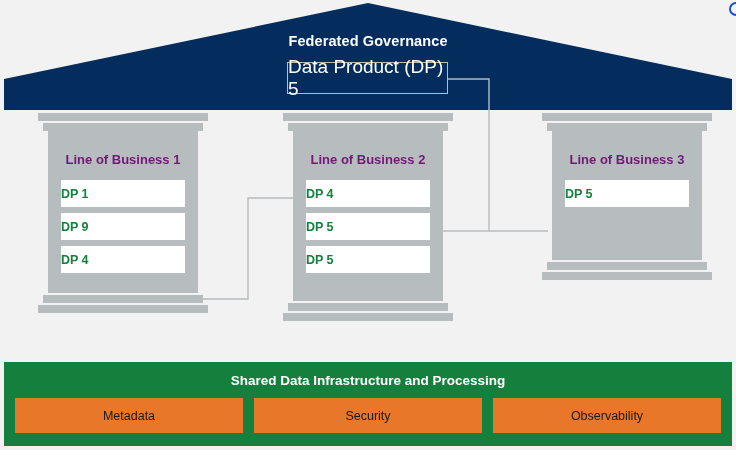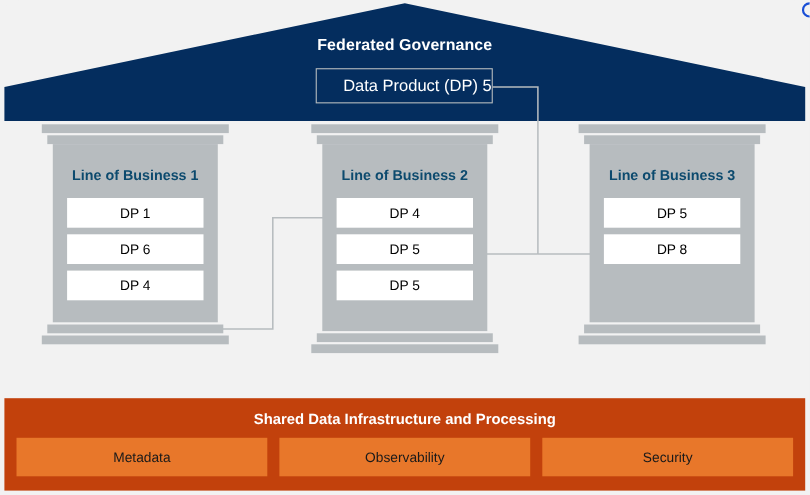--- a/index.html
+++ b/index.html
@@ -57,23 +57,23 @@
     position: absolute;
     left: 287px;
     top: 62px;
     width: 161px;
     height: 32px;
     background: #042d5e;
     border: 1.6px solid #b7bcbf;
     box-sizing: border-box;
     display: flex;
     align-items: center;
-    justify-content: flex-end;
+    justify-content: center;
     color: #ffffff;
-    font-size: 15px;
+    font-size: 19px;
   }
 
   
   .conn-svg {
     position: absolute;
     left: 0;
     top: 0;
     width: 736px;
     height: 450px;
     pointer-events: none;
@@ -88,48 +88,49 @@
     background: #b7bcbf;
   }
   .cap-top   { height: 8px;  margin: 0 auto 2px auto; }
   .cap-mid   { height: 8px;  margin: 0 auto 0 auto; }
   .col-body  { background: #b7bcbf; }
   .base-mid  { height: 8px;  margin: 2px auto 2px auto; }
   .base-bot  { height: 8px;  margin: 0 auto; }
 
   .lob-title {
     text-align: center;
-    color: #0c4a6e;
+    color: #701a75;
     font-size: 13px;
     font-weight: bold;
     padding-top: 21px;
     padding-bottom: 13px;
   }
   .dp-list {
     padding: 0 13px;
   }
   .dp-chip {
     background: #ffffff;
     height: 27px;
     margin-bottom: 6px;
     display: flex;
     align-items: center;
-    justify-content: center;
+    justify-content: flex-start;
     font-size: 12.5px;
-    color: #000000;
+    color: #15803d;
+    font-weight: bold;
   }
 
   
   .platform {
     position: absolute;
     left: 4px;
     top: 362px;
     width: 728px;
     height: 84px;
-    background: #c2410c;
+    background: #15803d;
     box-sizing: border-box;
   }
   .platform-title {
     text-align: center;
     color: #ffffff;
     font-size: 13.5px;
     font-weight: bold;
     padding-top: 11px;
   }
   .platform-row {
@@ -181,21 +182,21 @@
   <div class="pillar" style="left:38px; width:170px;">
     <div class="cap-top" style="width:170px;"></div>
     <div class="cap-mid" style="width:160px;"></div>
     <div class="col-body" style="width:150px; margin:0 auto; padding-bottom:14px;">
       <div class="lob-title">Line of Business 1</div>
       <div class="dp-list">
         <div class="dp-chip">
           <span>DP 1</span>
         </div>
         <div class="dp-chip">
-          <span>DP 6</span>
+          <span>DP 9</span>
         </div>
         <div class="dp-chip">
           <span>DP 4</span>
         </div>
       </div>
     </div>
     <div class="base-mid" style="width:160px;"></div>
     <div class="base-bot" style="width:170px;"></div>
   </div>
 
@@ -213,46 +214,43 @@
         </div>
         <div class="dp-chip">
           <span>DP 5</span>
         </div>
       </div>
     </div>
     <div class="base-mid" style="width:160px;"></div>
     <div class="base-bot" style="width:170px;"></div>
   </div>
 
-  <div class="pillar" style="left:526px; width:170px;">
+  <div class="pillar" style="left:542px; width:170px;">
     <div class="cap-top" style="width:170px;"></div>
     <div class="cap-mid" style="width:160px;"></div>
     <div class="col-body" style="width:150px; margin:0 auto; padding-bottom:47px;">
       <div class="lob-title">Line of Business 3</div>
       <div class="dp-list">
         <div class="dp-chip">
           <span>DP 5</span>
         </div>
-        <div class="dp-chip">
-          <span>DP 8</span>
-        </div>
       </div>
     </div>
     <div class="base-mid" style="width:160px;"></div>
     <div class="base-bot" style="width:170px;"></div>
   </div>
 
   <div class="platform">
     <div class="platform-title">Shared Data Infrastructure and Processing</div>
     <div class="platform-row">
       <div class="platform-chip">
         <span>Metadata</span>
       </div>
       <div class="platform-chip">
+        <span>Security</span>
+      </div>
+      <div class="platform-chip">
         <span>Observability</span>
       </div>
-      <div class="platform-chip">
-        <span>Security</span>
-      </div>
     </div>
   </div>
 
 </div>
 
 </body></html>

